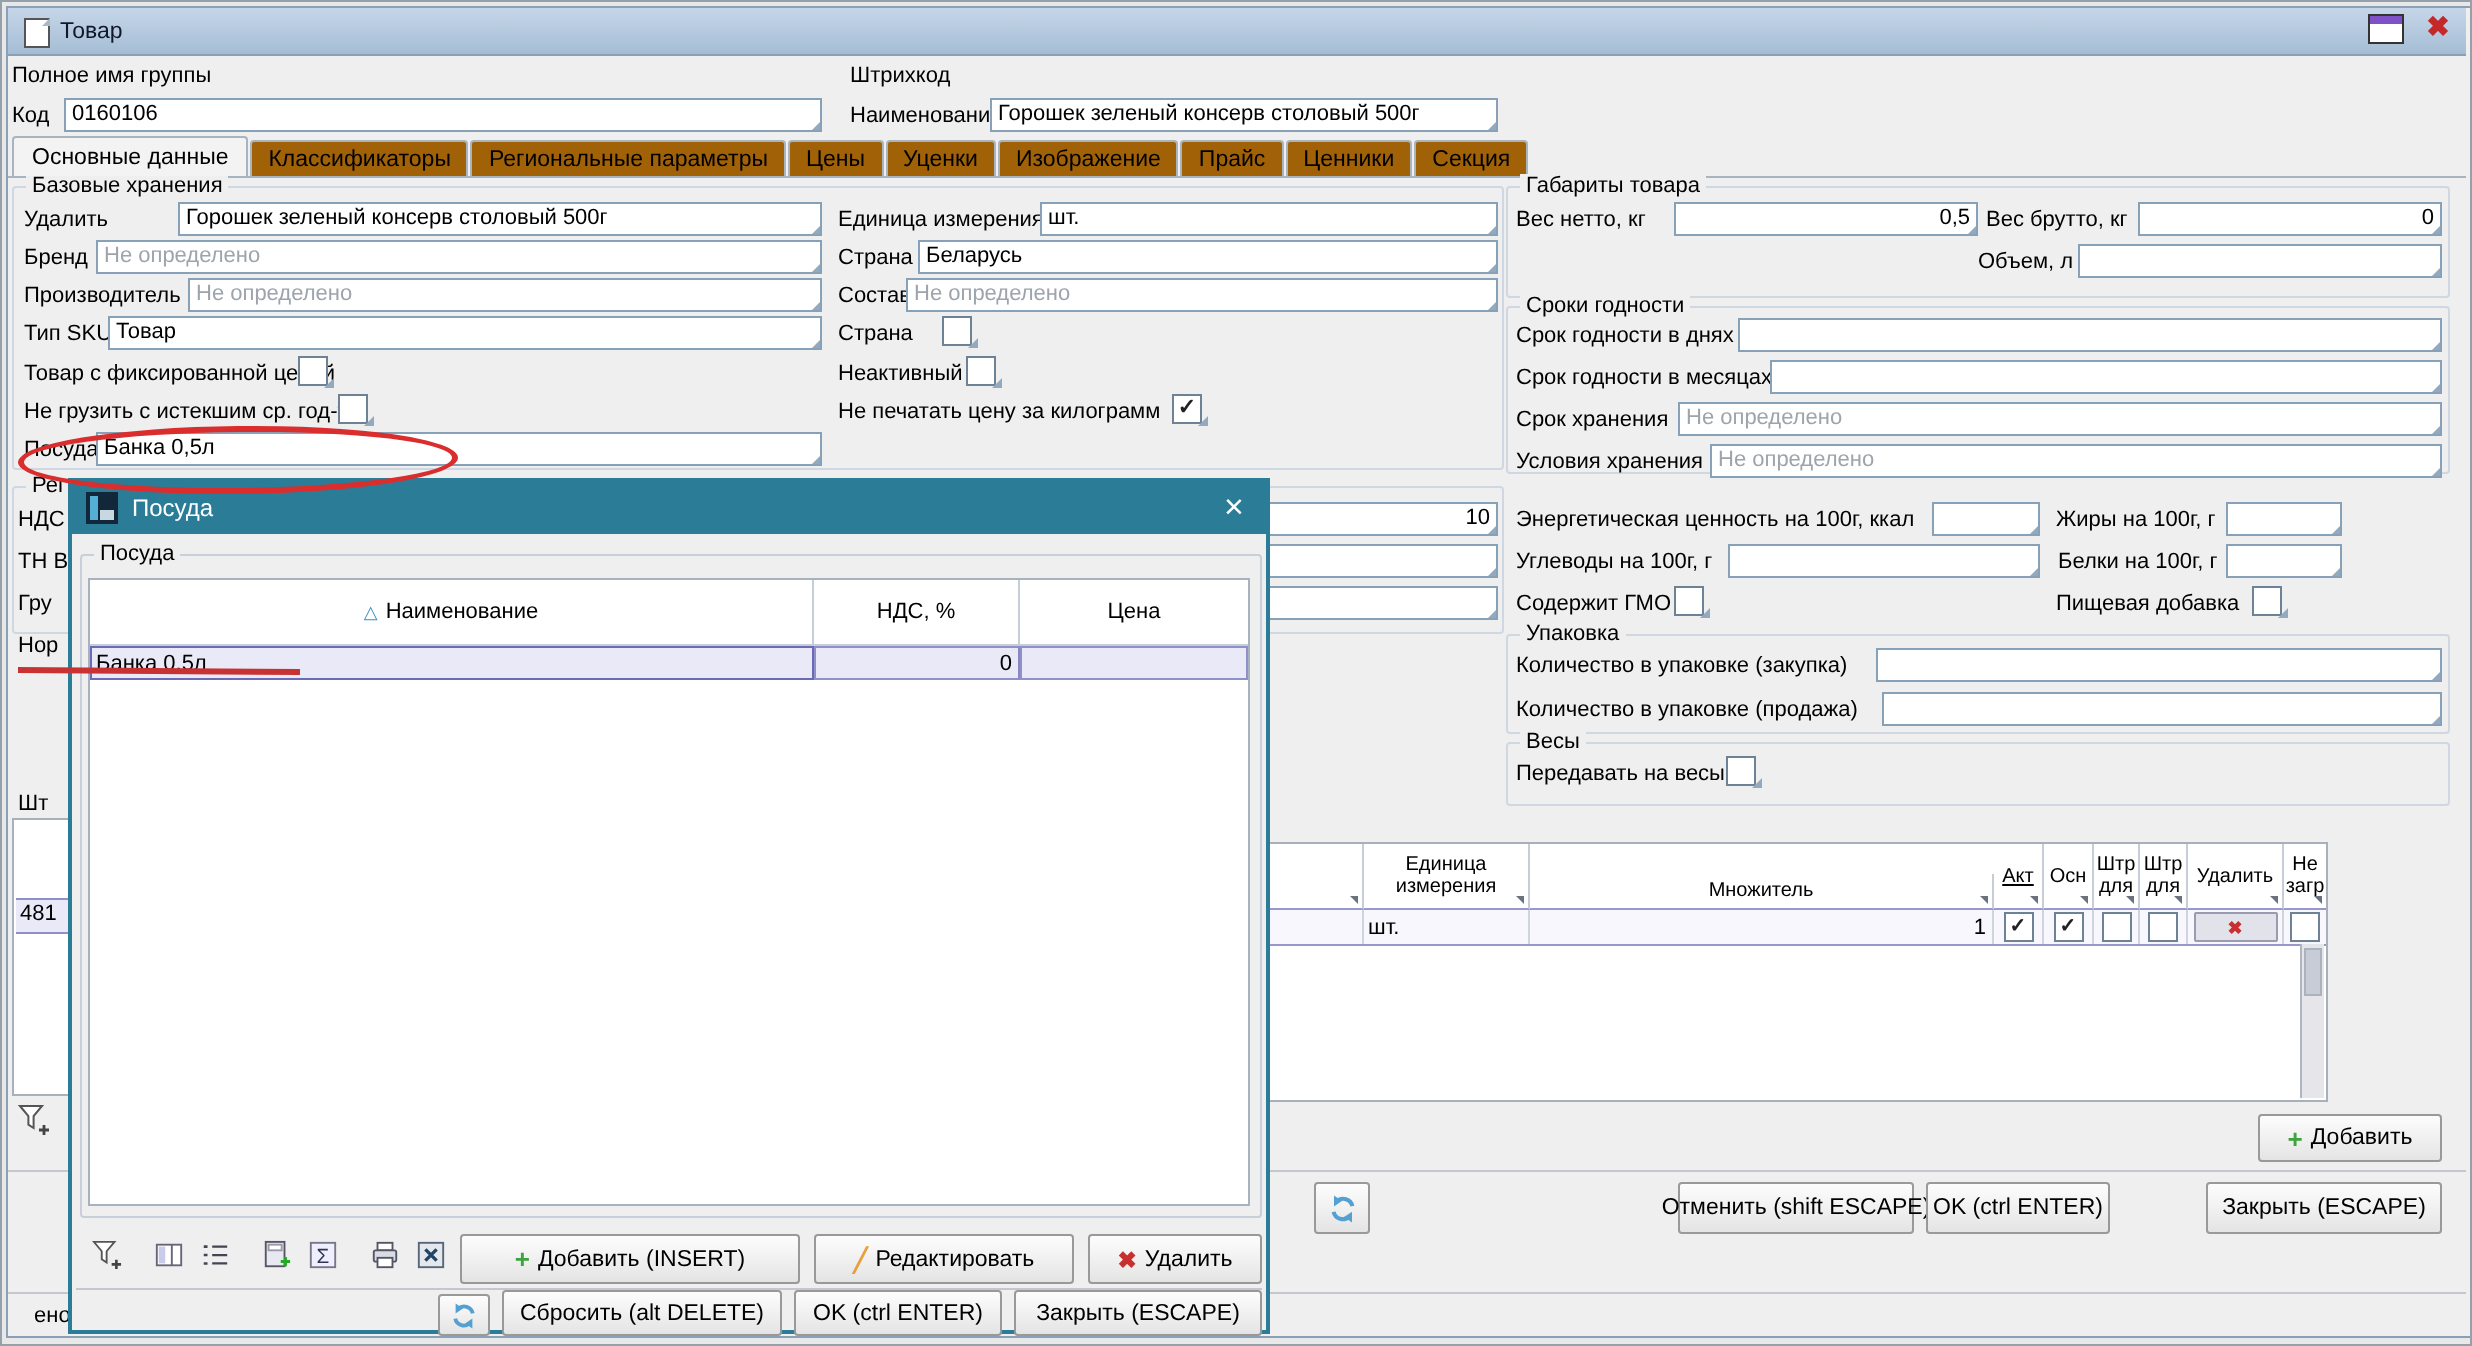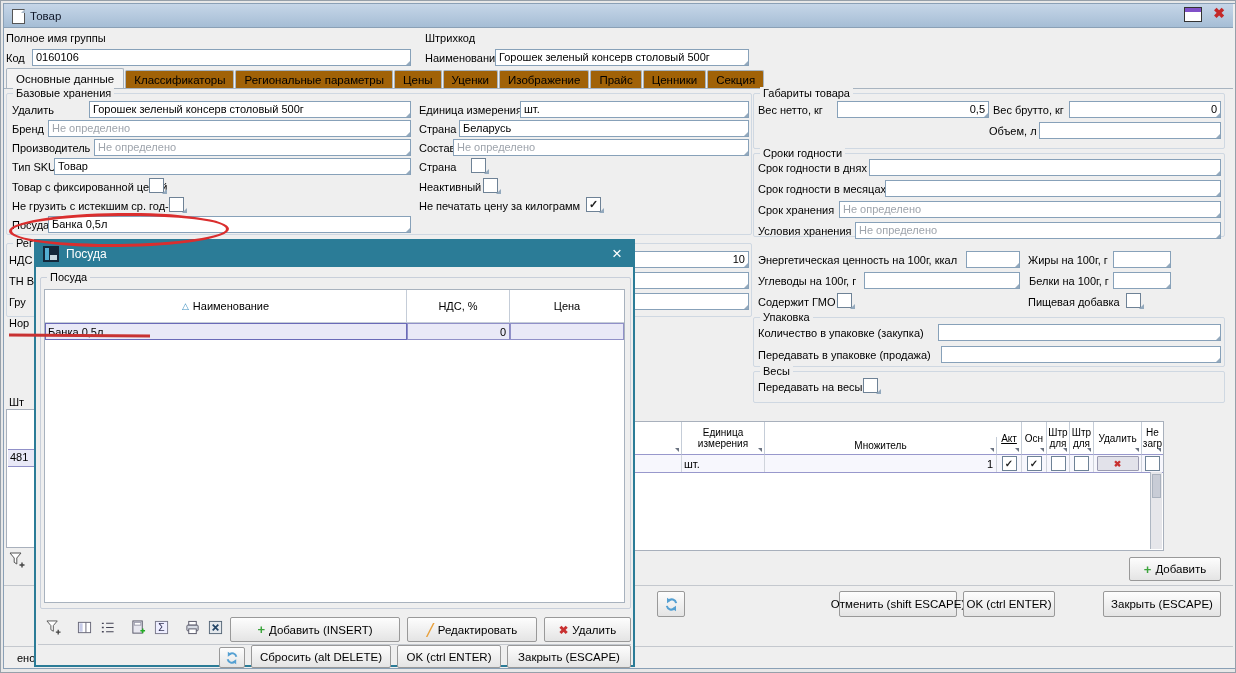--- a/index.html
+++ b/index.html
@@ -186,21 +186,21 @@
   <div class="lbl" style="left:757px;top:295px;">Содержит ГМО</div>
   <div class="cb" style="left:836px;top:292px;"></div>
   <div class="lbl" style="left:1027px;top:295px;">Пищевая добавка</div>
   <div class="cb" style="left:1125px;top:292px;"></div>
 
   <div class="grp" style="left:752px;top:316px;width:470px;height:48px;">
     <span class="legend">Упаковка</span>
   </div>
   <div class="lbl" style="left:757px;top:326px;">Количество в упаковке (закупка)</div>
   <div class="fld" style="left:937px;top:323px;width:275px;"></div>
-  <div class="lbl" style="left:757px;top:348px;">Передавать в упаковке (продажа)</div>
+  <div class="lbl" style="left:757px;top:348px;">Количество в упаковке (продажа)</div>
   <div class="fld" style="left:940px;top:345px;width:272px;"></div>
 
   <div class="grp" style="left:752px;top:370px;width:470px;height:30px;">
     <span class="legend">Весы</span>
   </div>
   <div class="lbl" style="left:757px;top:380px;">Передавать на весы</div>
   <div class="cb" style="left:862px;top:377px;"></div>
 
   <div class="btab">
     <div class="bh-row">

